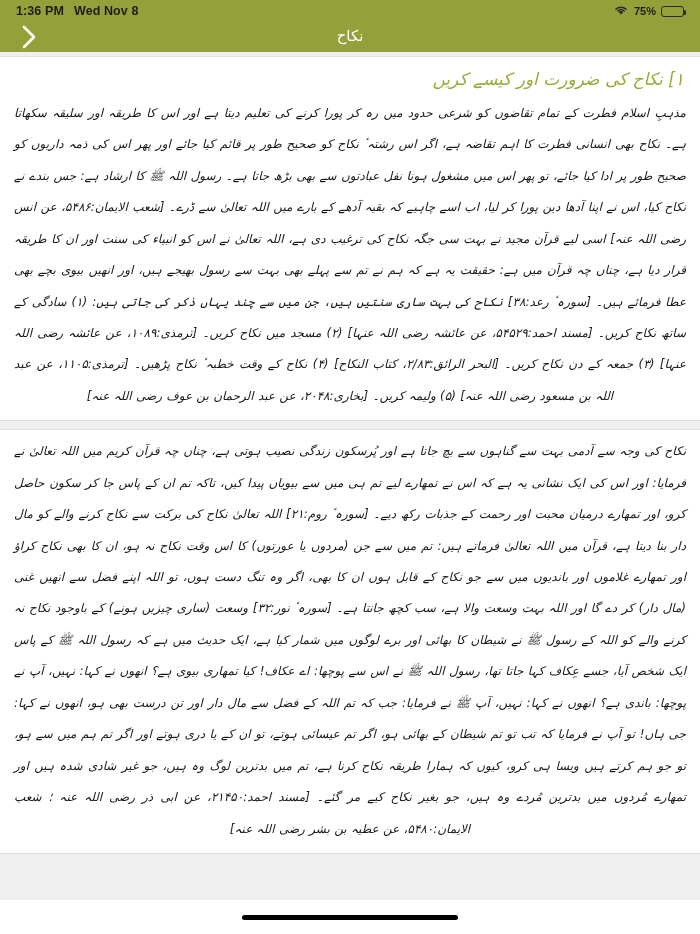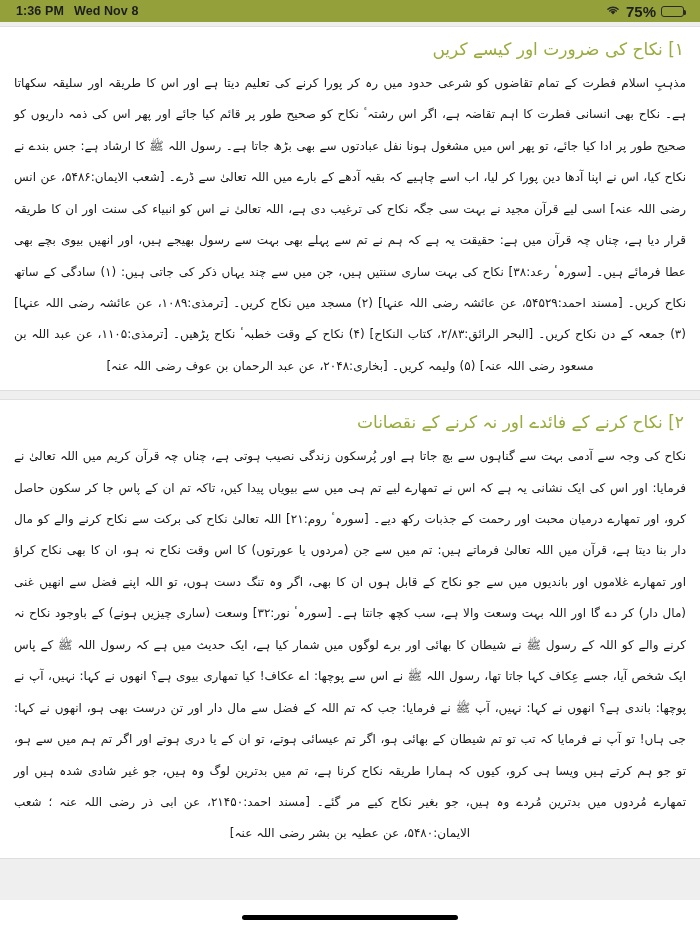--- a/index.html
+++ b/index.html
@@ -51,21 +51,21 @@
     display: flex;
     align-items: center;
     gap: 5px;
     font-size: 12px;
     font-weight: bold;
     color: #1d1d1d;
   }
 
   .wifi-icon { display: block; }
 
-  .battery-pct { font-size: 15px; font-weight: bold; }
+  .battery-pct { font-size: 11px; font-weight: bold; }
 
   .battery-icon {
     width: 23px;
     height: 11px;
     border: 1.4px solid #2a2a2a;
     border-radius: 3px;
     position: relative;
     padding: 1.2px;
   }
   .battery-icon::after {
@@ -115,20 +115,21 @@
     cursor: pointer;
   }
   .nav-next svg { display: block; }
 
   
   .content-scroll {
     flex: 1 1 auto;
     background: #efefef;
     overflow: hidden;
     padding-top: 4px;
+    font-style: italic;
   }
 
   .card {
     background: #ffffff;
     border-top: 1px solid #e0e0e0;
     border-bottom: 1px solid #dedede;
     padding: 6px 12px 8px 12px;
     margin-bottom: 8px;
   }
 
@@ -191,30 +192,37 @@
           <path d="M4.7 7.0 a5 5 0 0 1 6.6 0" stroke="#2a2a2a" stroke-width="1.5" fill="none" stroke-linecap="round"></path>
         </svg>
       </span>
       <span class="battery-pct">75%</span>
       <span class="battery-icon">
         <span class="battery-fill" id="battery-fill" style="width:75%"></span>
       </span>
     </div>
   </div>
 
+  <div class="nav-bar">
+    <span class="nav-title">نکاح</span>
+    <span class="nav-next">
+      <svg width="17" height="26" viewBox="0 0 17 26" aria-hidden="true">
+        <path d="M3 3 L13 13 L3 23" stroke="#ffffff" stroke-width="2.6" fill="none" stroke-linecap="round" stroke-linejoin="round"></path>
+      </svg>
+    </span>
+  </div>
 
   <div class="content-scroll">
 
     <div class="card">
       <div class="section-heading">۱] نکاح کی ضرورت اور کیسے کریں</div>
       <div class="section-body">مذہبِ اسلام فطرت کے تمام تقاضوں کو شرعی حدود میں رہ کر پورا کرنے کی تعلیم دیتا ہے اور اس کا طریقہ اور سلیقہ سکھاتا ہے۔ نکاح بھی انسانی فطرت کا اہم تقاضہ ہے، اگر اس رشتہٴ نکاح کو صحیح طور پر قائم کیا جائے اور پھر اس کی ذمہ داریوں کو صحیح طور پر ادا کیا جائے، تو پھر اس میں مشغول ہونا نفل عبادتوں سے بھی بڑھ جاتا ہے۔ رسول اللہ ﷺ کا ارشاد ہے: جس بندے نے نکاح کیا، اس نے اپنا آدھا دین پورا کر لیا، اب اسے چاہیے کہ بقیہ آدھے کے بارے میں اللہ تعالیٰ سے ڈرے۔ [شعب الایمان:۵۴۸۶، عن انس رضی اللہ عنہ] اسی لیے قرآن مجید نے بہت سی جگہ نکاح کی ترغیب دی ہے، اللہ تعالیٰ نے اس کو انبیاء کی سنت اور ان کا طریقہ قرار دیا ہے، چناں چہ قرآن میں ہے: حقیقت یہ ہے کہ ہم نے تم سے پہلے بھی بہت سے رسول بھیجے ہیں، اور انھیں بیوی بچے بھی عطا فرمائے ہیں۔ [سورہٴ رعد:۳۸] نکاح کی بہت ساری سنتیں ہیں، جن میں سے چند یہاں ذکر کی جاتی ہیں: (۱) سادگی کے ساتھ نکاح کریں۔ [مسند احمد:۵۴۵۲۹، عن عائشہ رضی اللہ عنہا] (۲) مسجد میں نکاح کریں۔ [ترمذی:۱۰۸۹، عن عائشہ رضی اللہ عنہا] (۳) جمعہ کے دن نکاح کریں۔ [البحر الرائق:۲/۸۳، کتاب النکاح] (۴) نکاح کے وقت خطبہٴ نکاح پڑھیں۔ [ترمذی:۱۱۰۵، عن عبد اللہ بن مسعود رضی اللہ عنہ] (۵) ولیمہ کریں۔ [بخاری:۲۰۴۸، عن عبد الرحمان بن عوف رضی اللہ عنہ]</div>
     </div>
 
     <div class="card">
-      <div class="section-heading">۲] نکاح کرنے کے فائدے اور نہ کرنے کے نقصانات</div>
       <div class="section-body">نکاح کی وجہ سے آدمی بہت سے گناہوں سے بچ جاتا ہے اور پُرسکون زندگی نصیب ہوتی ہے، چناں چہ قرآن کریم میں اللہ تعالیٰ نے فرمایا: اور اس کی ایک نشانی یہ ہے کہ اس نے تمھارے لیے تم ہی میں سے بیویاں پیدا کیں، تاکہ تم ان کے پاس جا کر سکون حاصل کرو، اور تمھارے درمیان محبت اور رحمت کے جذبات رکھ دیے۔ [سورہٴ روم:۲۱] اللہ تعالیٰ نکاح کی برکت سے نکاح کرنے والے کو مال دار بنا دیتا ہے، قرآن میں اللہ تعالیٰ فرماتے ہیں: تم میں سے جن (مردوں یا عورتوں) کا اس وقت نکاح نہ ہو، ان کا بھی نکاح کراؤ اور تمھارے غلاموں اور باندیوں میں سے جو نکاح کے قابل ہوں ان کا بھی، اگر وہ تنگ دست ہوں، تو اللہ اپنے فضل سے انھیں غنی (مال دار) کر دے گا اور اللہ بہت وسعت والا ہے، سب کچھ جانتا ہے۔ [سورہٴ نور:۳۲] وسعت (ساری چیزیں ہونے) کے باوجود نکاح نہ کرنے والے کو اللہ کے رسول ﷺ نے شیطان کا بھائی اور برے لوگوں میں شمار کیا ہے، ایک حدیث میں ہے کہ رسول اللہ ﷺ کے پاس ایک شخص آیا، جسے عِکاف کہا جاتا تھا، رسول اللہ ﷺ نے اس سے پوچھا: اے عکاف! کیا تمھاری بیوی ہے؟ انھوں نے کہا: نہیں، آپ نے پوچھا: باندی ہے؟ انھوں نے کہا: نہیں، آپ ﷺ نے فرمایا: جب کہ تم اللہ کے فضل سے مال دار اور تن درست بھی ہو، انھوں نے کہا: جی ہاں! تو آپ نے فرمایا کہ تب تو تم شیطان کے بھائی ہو، اگر تم عیسائی ہوتے، تو ان کے یا دری ہوتے اور اگر تم ہم میں سے ہو، تو جو ہم کرتے ہیں ویسا ہی کرو، کیوں کہ ہمارا طریقہ نکاح کرنا ہے، تم میں بدترین لوگ وہ ہیں، جو غیر شادی شدہ ہیں اور تمھارے مُردوں میں بدترین مُردے وہ ہیں، جو بغیر نکاح کیے مر گئے۔ [مسند احمد:۲۱۴۵۰، عن ابی ذر رضی اللہ عنہ ؛ شعب الایمان:۵۴۸۰، عن عطیہ بن بشر رضی اللہ عنہ]</div>
     </div>
 
   </div>
 
   <div class="home-bar-area">
     <div class="home-indicator"></div>
   </div>
 
 </div>

